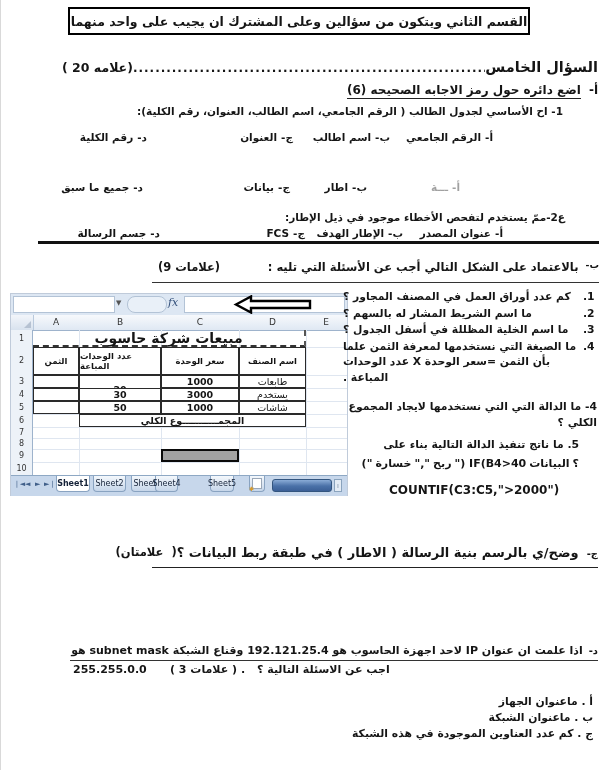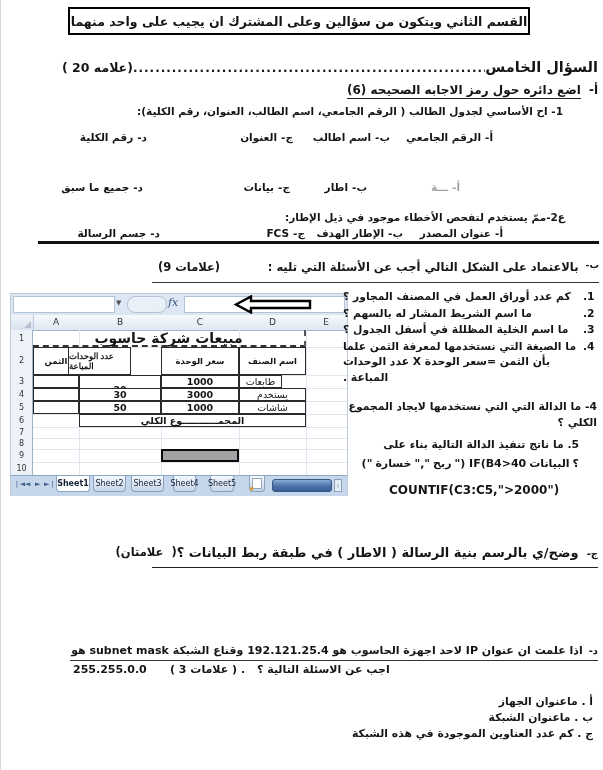--- a/index.html
+++ b/index.html
@@ -233,28 +233,28 @@
     <div class="gl-h" style="top:107px;"></div>
     <div class="gl-h" style="top:120px;"></div>
     <div class="gl-h" style="top:133px;"></div>
     <div class="gl-h" style="top:144px;"></div>
     <div class="gl-h" style="top:155px;"></div>
     <div class="gl-h" style="top:168px;"></div>
 
     <div class="cell xl-title" style="left:22px;top:36px;width:273px;height:17px;">مبيعات شركة حاسوب</div>
 
     <div class="cell xl-h" style="left:22px;top:53px;width:46px;height:28px;">الثمن</div>
-    <div class="cell xl-h" style="left:57px;top:53px;width:63px;height:28px;font-family:Liberation Serif, serif;">عدد الوحدات المباعة</div>
+    <div class="cell xl-h" style="left:68px;top:53px;width:82px;height:28px;">عدد الوحدات المباعة</div>
     <div class="cell xl-h" style="left:150px;top:53px;width:78px;height:28px;">سعر الوحدة</div>
     <div class="cell xl-h" style="left:228px;top:53px;width:67px;height:28px;">اسم الصنف</div>
 
     <div class="cell" style="left:22px;top:81px;width:46px;height:13px;"></div>
     <div class="cell xl-v" style="left:68px;top:81px;width:82px;height:28px;">20</div>
     <div class="cell xl-v" style="left:150px;top:81px;width:78px;height:13px;">1000</div>
-    <div class="cell xl-n" style="left:228px;top:81px;width:43px;height:13px;">طابعات</div>
+    <div class="cell xl-n" style="left:228px;top:81px;width:67px;height:13px;">طابعات</div>
 
     <div class="cell" style="left:22px;top:94px;width:46px;height:13px;"></div>
     <div class="cell xl-v" style="left:68px;top:94px;width:82px;height:13px;">30</div>
     <div class="cell xl-v" style="left:150px;top:94px;width:78px;height:13px;">3000</div>
     <div class="cell xl-n" style="left:228px;top:94px;width:67px;height:13px;">يستخدم</div>
 
     <div class="cell" style="left:22px;top:107px;width:46px;height:13px;"></div>
     <div class="cell xl-v" style="left:68px;top:107px;width:82px;height:13px;">50</div>
     <div class="cell xl-v" style="left:150px;top:107px;width:78px;height:13px;">1000</div>
     <div class="cell xl-n" style="left:228px;top:107px;width:67px;height:13px;">شاشات</div>
@@ -264,21 +264,21 @@
     <div class="cell xl-gray" style="left:150px;top:155px;width:78px;height:13px;"></div>
 
     <div class="xl-tabs">
       <span class="nav-ic" style="left:3px;">❘◄</span>
       <span class="nav-ic" style="left:14px;">◄</span>
       <span class="nav-ic" style="left:24px;">►</span>
       <span class="nav-ic" style="left:33px;">►❘</span>
       <div class="stab active" style="left:45px;width:34px;">Sheet1</div>
       <div class="stab" style="left:82px;width:33px;">Sheet2</div>
       <div class="stab" style="left:120px;width:33px;">Sheet3</div>
-      <div class="stab" style="left:162px;width:23px;text-align:center;">Sheet4</div>
+      <div class="stab" style="left:144px;width:23px;text-align:center;">Sheet4</div>
       <div class="stab" style="left:199px;width:24px;">Sheet5</div>
       <div class="stab" style="left:238px;width:16px;">
           <span class="ins-ic"></span>
         </div>
       <div class="xl-scroll" style="left:261px;width:60px;"></div>
       <div class="xl-split" style="left:323px;">⁞</div>
     </div>
   </div>
 
   <div class="qcol">

